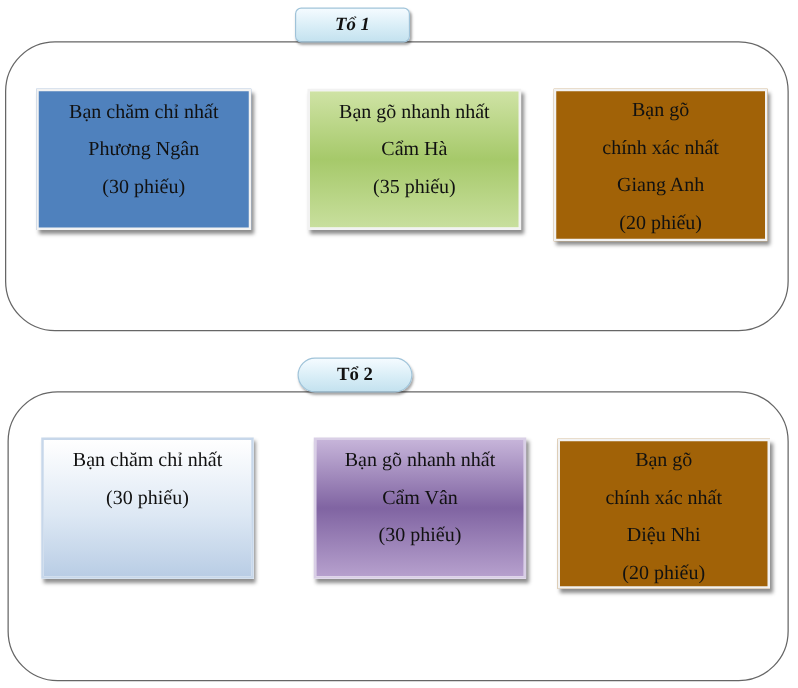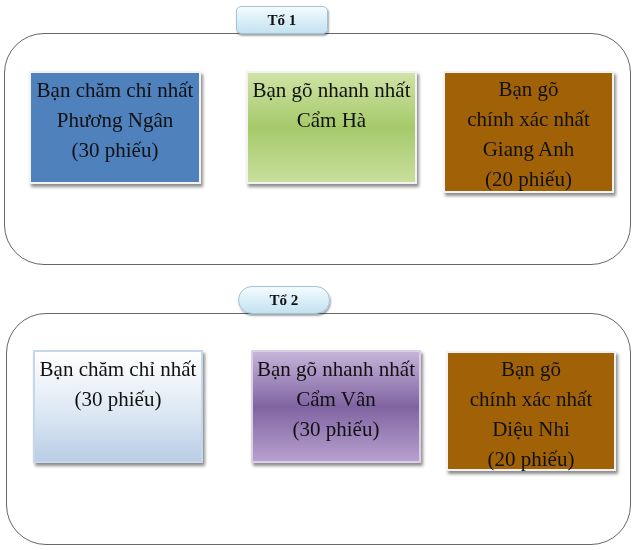--- a/index.html
+++ b/index.html
@@ -6,43 +6,44 @@
   body { width:638px; height:550px; position:relative; overflow:hidden;
          font-family: "Liberation Serif", "DejaVu Serif", serif; color:#111; }
   .group-frame { position:absolute; border:1.5px solid #666; border-radius:40px; background:#fff; box-sizing:border-box; }
   .group-label { position:absolute; height:26px; border:1px solid #9fc3d9; border-radius:5px;
                  background:linear-gradient(to bottom,#f4fbff 0%,#d6ecf6 60%,#c4e2ef 100%);
                  box-shadow:1px 2px 2px rgba(0,0,0,0.35);
                  font-size:15px; font-weight:bold; text-align:center; line-height:26px; z-index:2; }
   .card { position:absolute; box-sizing:border-box; border:2px solid #f2f2f2;
           box-shadow:2px 3px 3px rgba(0,0,0,0.45);
           display:flex; flex-direction:column; align-items:center; justify-content:flex-start;
-          font-size:21px; text-align:right; }
+          font-size:16px; text-align:right; }
   .card .line { line-height:30px; white-space:nowrap; }
   .blue   { background:#4f81bd; }
   .green  { background:linear-gradient(to bottom,#cfe3a5 0%,#a6c96a 50%,#c8df9d 100%); }
   .red    { background:#a16207; }
   .lightblue { background:linear-gradient(to bottom,#ffffff 0%,#dde8f4 55%,#b9cde5 100%); border-color:#c7d7ea; }
   .purple { background:linear-gradient(to bottom,#c6b4d9 0%,#8064a2 50%,#b6a0cd 100%); border-color:#d9cfe6; }
 </style>
 </head>
 <body>
 
 <div class="group-frame" style="left:4px; top:33px; width:627px; height:232px;"></div>
-<div class="group-label" style="left:236px; top:6px; width:90px;">Tổ 1</div>
+<div class="group-label" style="left:236px; top:6px; width:90px;font-style:italic;">Tổ 1</div>
 
 <div class="card blue" style="left:29px; top:71px; width:172px; height:113px; padding-top:2px;">
   <div class="line">Bạn chăm chỉ nhất</div>
   <div class="line">Phương Ngân</div>
   <div class="line">(30 phiếu)</div>
 </div>
 
 <div class="card green" style="left:246px; top:71px; width:171px; height:113px; padding-top:2px;">
   <div class="line">Bạn gõ nhanh nhất</div>
   <div class="line">Cẩm Hà</div>
+  <div class="line">(35 phiếu)</div>
 </div>
 
 <div class="card red" style="left:443px; top:71px; width:171px; height:122px; padding-top:1px;">
   <div class="line">Bạn gõ</div>
   <div class="line">chính xác nhất</div>
   <div class="line">Giang Anh</div>
   <div class="line">(20 phiếu)</div>
 </div>
 
 <div class="group-frame" style="left:6px; top:313px; width:625px; height:232px;"></div>

